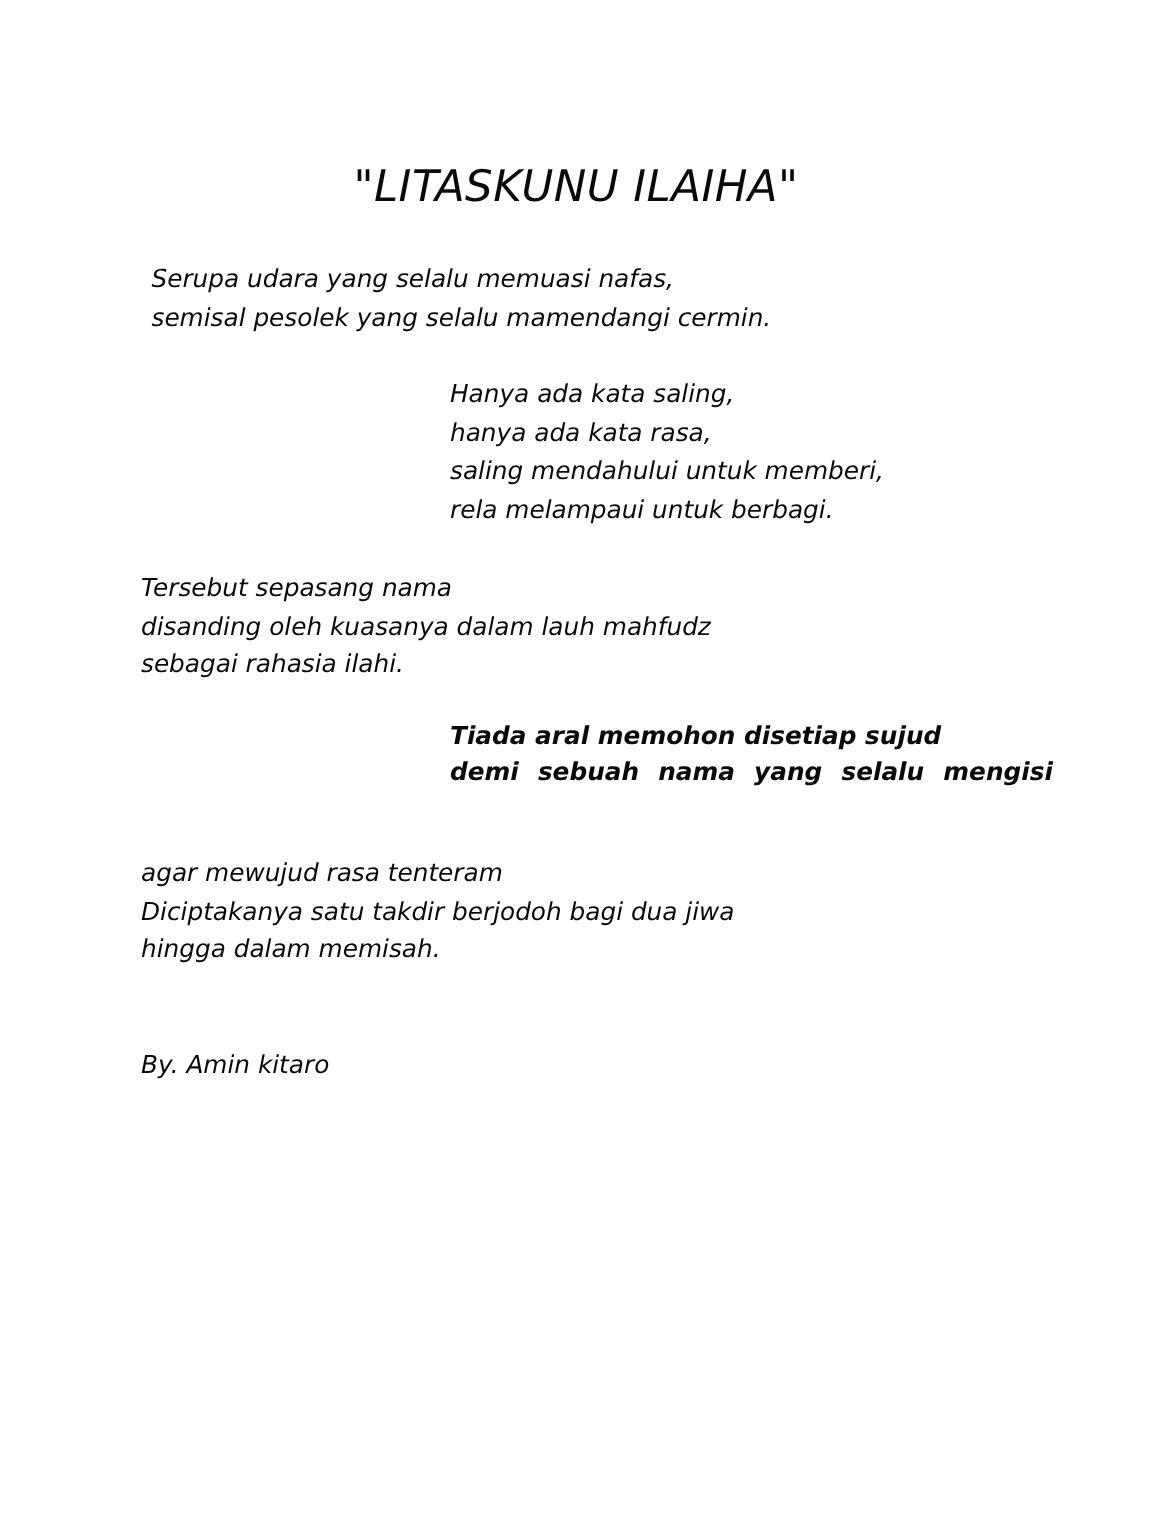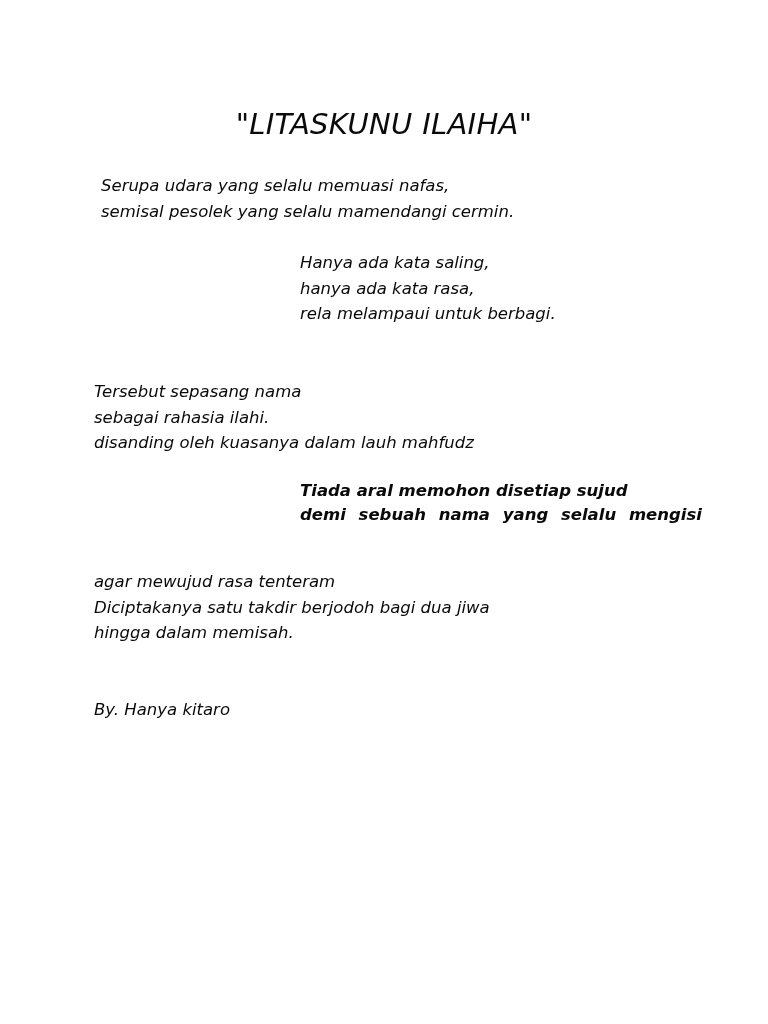--- a/index.html
+++ b/index.html
@@ -78,35 +78,36 @@
   <h1 class="title">"LITASKUNU ILAIHA"</h1>
 
   <p class="stanza s1">
     <span class="line">Serupa udara yang selalu memuasi nafas,</span>
     <span class="line">semisal pesolek yang selalu mamendangi cermin.</span>
   </p>
 
   <p class="stanza s2">
     <span class="line">Hanya ada kata saling,</span>
     <span class="line">hanya ada kata rasa,</span>
+    <span class="line">saling mendahului untuk memberi,</span>
     <span class="line">rela melampaui untuk berbagi.</span>
   </p>
 
   <p class="stanza s3">
     <span class="line">Tersebut sepasang nama</span>
+    <span class="line">disanding oleh kuasanya dalam lauh mahfudz</span>
     <span class="line">sebagai rahasia ilahi.</span>
-    <span class="line">disanding oleh kuasanya dalam lauh mahfudz</span>
   </p>
 
   <p class="stanza s4">
     <span class="line">Tiada aral memohon disetiap sujud</span>
     <span class="line justified">demi sebuah nama yang selalu mengisi</span>
   </p>
 
   <p class="stanza s5">
     <span class="line">agar mewujud rasa tenteram</span>
     <span class="line">Diciptakanya satu takdir berjodoh bagi dua jiwa</span>
     <span class="line">hingga dalam memisah.</span>
   </p>
 
-  <p class="signature">By. Hanya kitaro</p>
+  <p class="signature">By. Amin kitaro</p>
 
 </div>
 
 </body></html>

